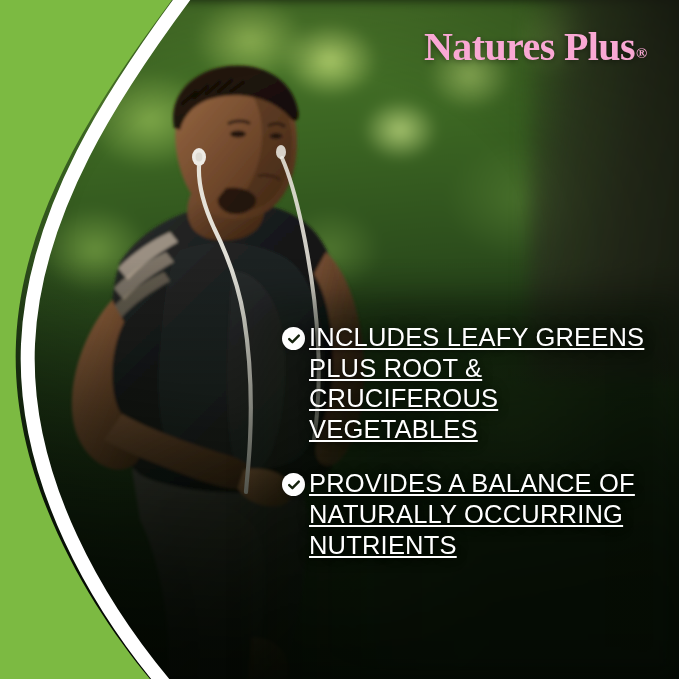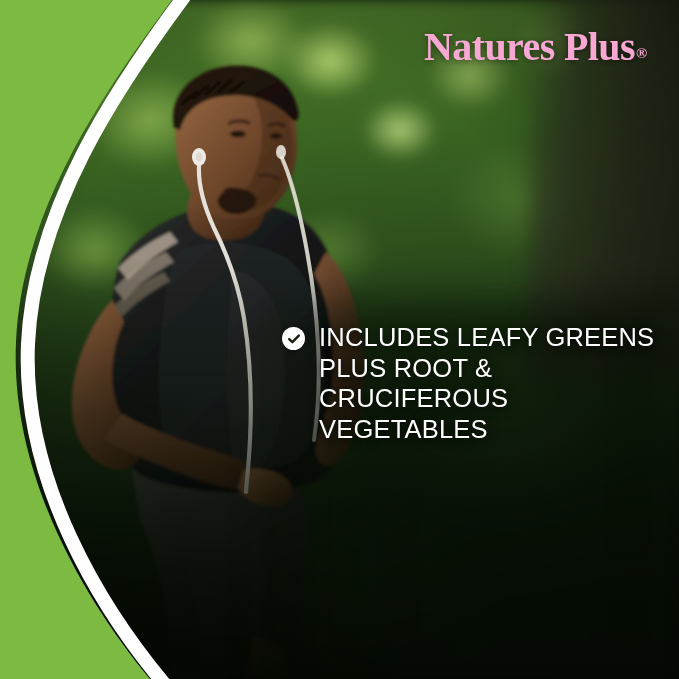--- a/index.html
+++ b/index.html
@@ -111,30 +111,31 @@
     border-radius:50%;
     background:#ffffff;
     display:flex;
     align-items:center;
     justify-content:center;
     margin-top:5px;
     box-shadow:0 0 5px rgba(0,0,0,.35);
   }
   .check svg{display:block;}
   .bullet-text{
-    margin-left:14px;
+    margin-left:4px;
     color:#ffffff;
     font-family:"Liberation Sans", sans-serif;
     font-size:25.5px;
     font-weight:400;
     line-height:1.20;
     letter-spacing:.2px;
     text-transform:uppercase;
     text-shadow:0 1px 5px rgba(0,0,0,.55), 0 0 14px rgba(0,0,0,.35);
     white-space:pre-line;
+    text-decoration:underline;
   }
 </style>
 </head>
 <body>
 
 <div class="canvas">
 
   <div class="photo">
     <div class="photo-canopy"></div>
     <div class="photo-trunk"></div>
@@ -274,16 +275,26 @@
         <svg width="14" height="14" viewBox="0 0 14 14" aria-hidden="true">
           <path d="M2.2 7.1 L5.4 10.2 L11.8 3.6" fill="none" stroke="#14220c" stroke-width="2.4" stroke-linecap="round" stroke-linejoin="round"></path>
         </svg>
       </span>
       <span class="bullet-text">INCLUDES LEAFY GREENS
 PLUS ROOT &amp; CRUCIFEROUS
 VEGETABLES</span>
     </div>
 
 
+    <div class="bullet">
+      <span class="check">
+        <svg width="14" height="14" viewBox="0 0 14 14" aria-hidden="true">
+          <path d="M2.2 7.1 L5.4 10.2 L11.8 3.6" fill="none" stroke="#14220c" stroke-width="2.4" stroke-linecap="round" stroke-linejoin="round"></path>
+        </svg>
+      </span>
+      <span class="bullet-text">PROVIDES A BALANCE OF
+NATURALLY OCCURRING
+NUTRIENTS</span>
+    </div>
 
   </div>
 
 </div>
 
 </body></html>

